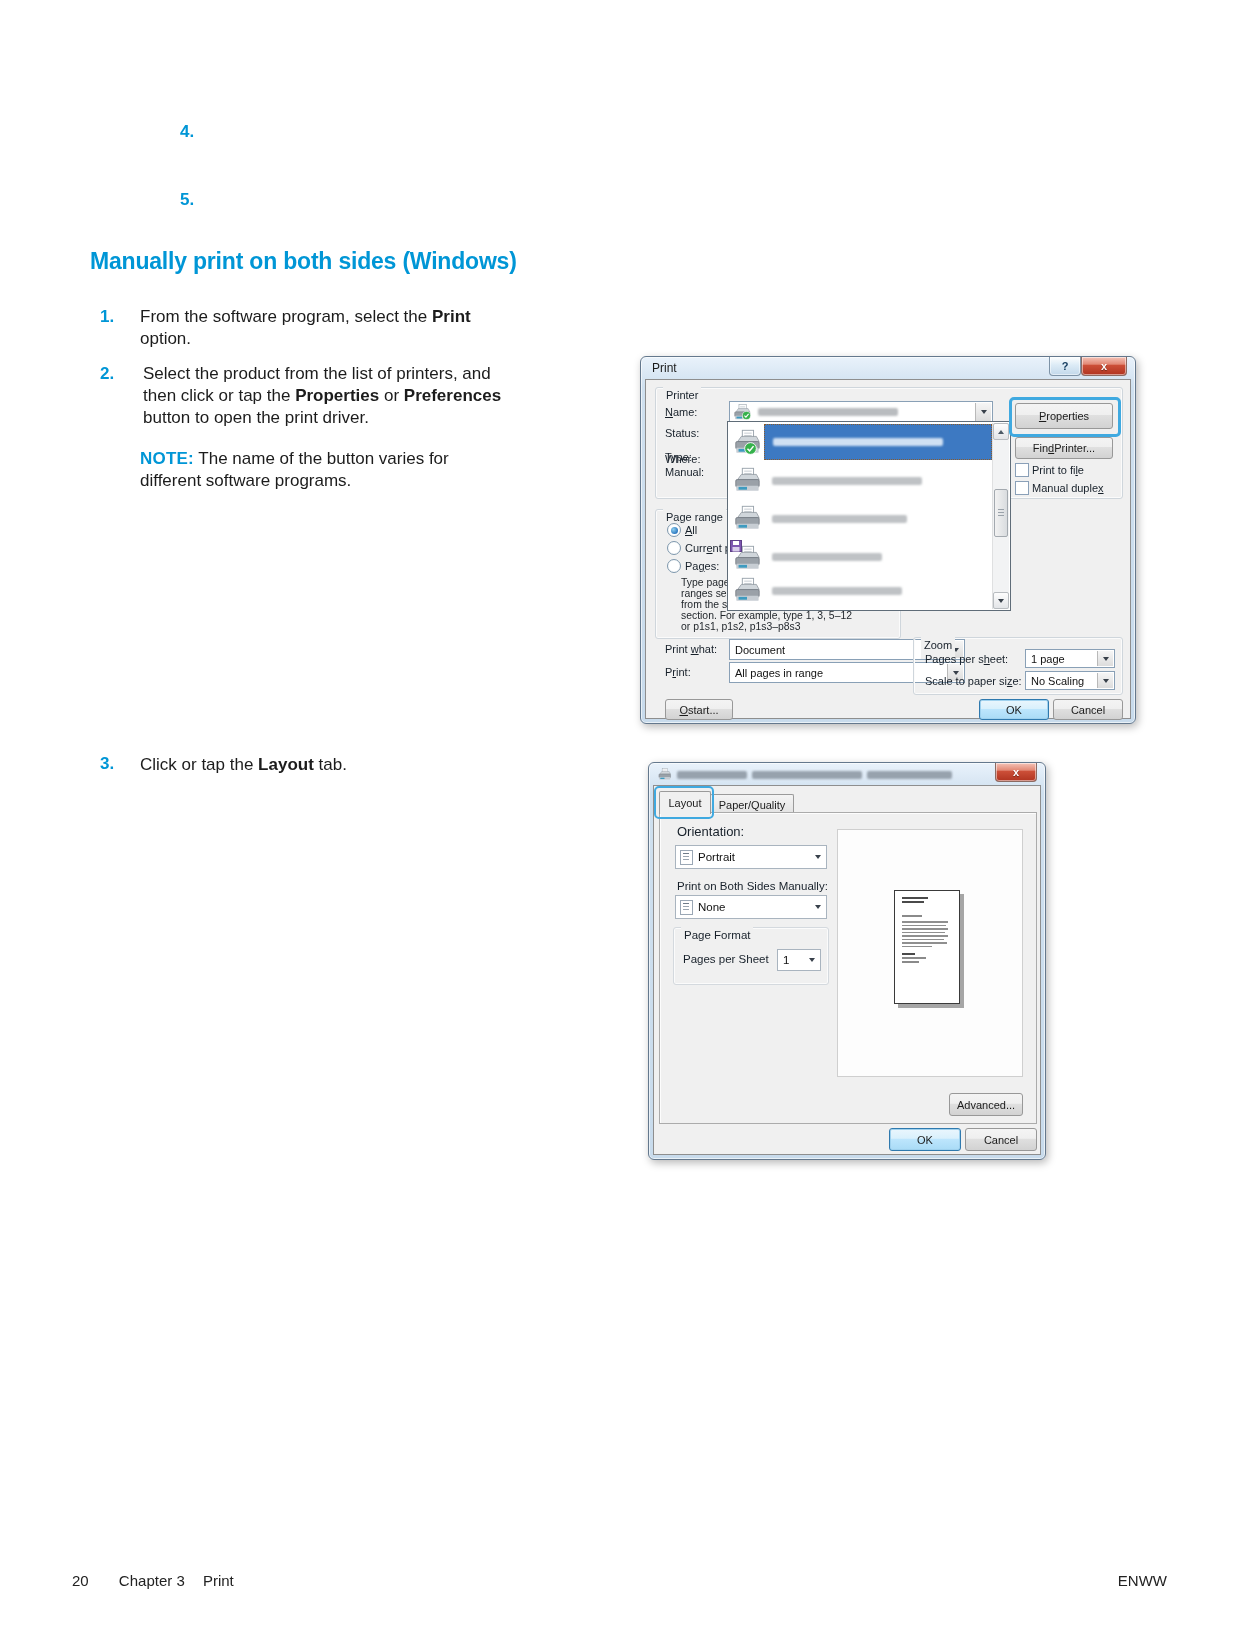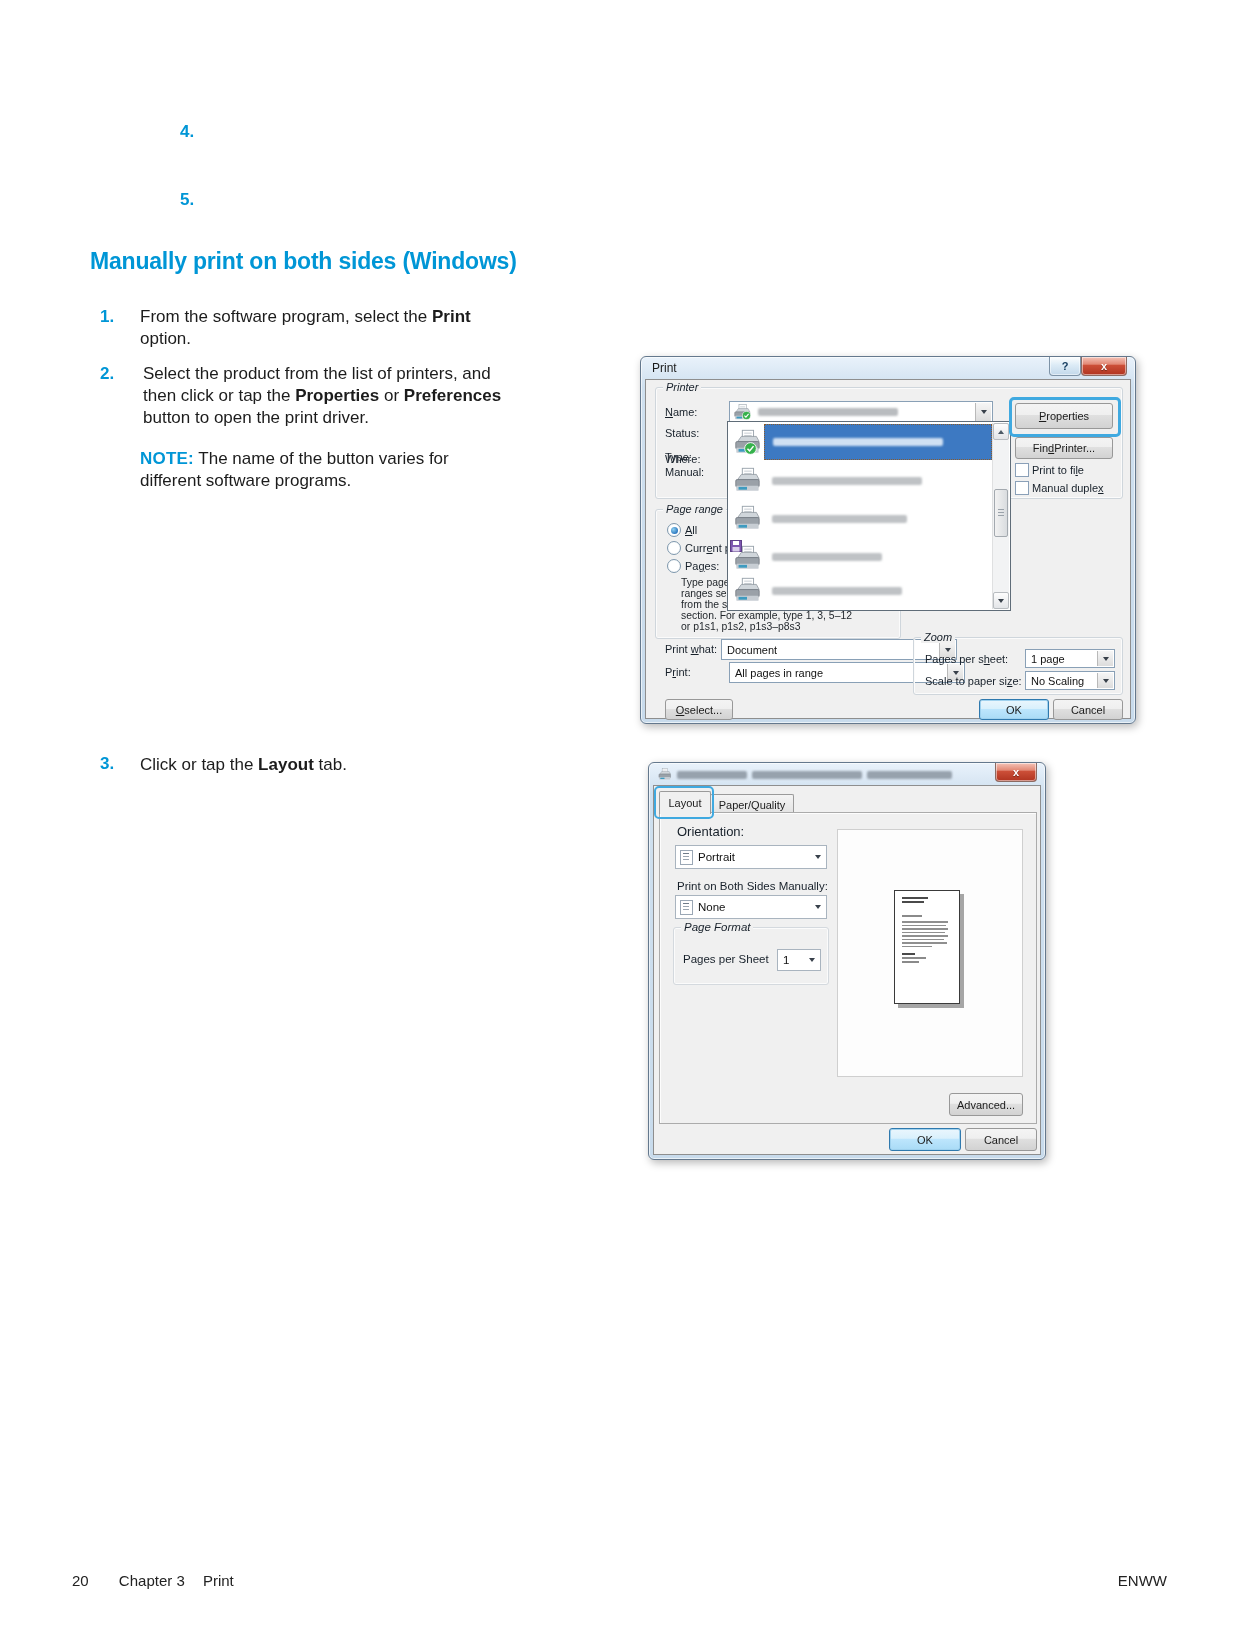--- a/index.html
+++ b/index.html
@@ -24,21 +24,21 @@
   .capbtn{position:absolute;top:0;height:18px;border:1px solid #8c6a62;border-top:none;
           border-radius:0 0 4px 4px;display:flex;align-items:center;justify-content:center;
           font-size:11px;font-weight:bold;box-shadow:inset 0 0 0 1px rgba(255,255,255,.5);}
   .helpbtn{background:linear-gradient(#fdfefe,#dcebf6 45%,#c2d8ea);color:#123a5e;border-color:#7d93a7;}
   .closebtn{background:linear-gradient(#f4c3b7,#e28875 40%,#cc4f38 46%,#b03420);color:#fff;
             text-shadow:0 1px 1px rgba(0,0,0,.4);}
 
   
   .group{position:absolute;border:1px solid #cfd6dc;border-radius:3px;
          box-shadow:inset 0 0 0 1px #fbfbfb;}
-  .group-label{position:absolute;background:#f0f0f0;padding:0 3px;font-size:11px;color:#17202a;font-style:italic;}
+  .group-label{position:absolute;background:#f0f0f0;padding:8px 3px;font-size:11px;color:#17202a;}
   .lbl{position:absolute;font-size:11px;color:#17202a;white-space:nowrap;}
   .combo{position:absolute;background:#fff;border:1px solid #89a0b6;font-size:11px;
          display:flex;align-items:center;overflow:hidden;}
   .combo .val{margin-left:5px;white-space:nowrap;color:#111;}
   .arrowbtn{position:absolute;right:1px;top:1px;bottom:1px;width:15px;
             background:linear-gradient(#f6f6f6,#dcdcdc);border-left:1px solid #b9b9b9;
             display:flex;align-items:center;justify-content:center;}
   .tri{width:0;height:0;border-left:3.5px solid transparent;border-right:3.5px solid transparent;
        border-top:4px solid #38404a;}
   .btn{position:absolute;background:linear-gradient(#f4f4f4,#efefef 45%,#e0e0e0 46%,#d2d2d2);
@@ -234,21 +234,21 @@
             <span class="tri-up"></span>
           </div>
         <div class="sbtn" style="bottom:0;">
             <span class="tri"></span>
           </div>
         <div class="thumb" style="top:66px;height:46px;"></div>
       </div>
     </div>
 
     <div class="lbl" style="left:24px;top:286px;"><span>Print </span><span style="text-decoration: underline;">w</span><span>hat:</span></div>
-    <div class="combo" style="left:80px;top:282px;width:234px;height:19px;">
+    <div class="combo" style="left:88px;top:282px;width:234px;height:19px;">
       <span class="val">Document</span>
       <div class="arrowbtn">
           <span class="tri"></span>
         </div>
     </div>
     <div class="lbl" style="left:24px;top:309px;"><span>P</span><span style="text-decoration: underline;">r</span><span>int:</span></div>
     <div class="combo" style="left:88px;top:305px;width:234px;height:19px;">
       <span class="val">All pages in range</span>
       <div class="arrowbtn">
           <span class="tri"></span>
@@ -267,21 +267,21 @@
     <div class="lbl" style="left:284px;top:318px;"><span>Scale to paper si</span><span style="text-decoration: underline;">z</span><span>e:</span></div>
     <div class="combo" style="left:384px;top:314px;width:88px;height:17px;">
       <span class="val">No Scaling</span>
       <div class="arrowbtn">
           <span class="tri"></span>
         </div>
     </div>
 
     <div class="btn" style="left:24px;top:342px;width:66px;height:19px;">
         <span style="text-decoration: underline;">O</span>
-        <span>select...</span>
+        <span>start...</span>
       </div>
     <div class="btn focused" style="left:338px;top:342px;width:68px;height:19px;">OK</div>
     <div class="btn" style="left:412px;top:342px;width:68px;height:19px;">Cancel</div>
   </div>
 
   <div class="win" style="left:648px;top:762px;width:396px;height:396px;">
     <svg width="15" height="13" viewBox="0 0 32 28" style="position:absolute;left:8px;top:5px;">
         <use href="#sym-printer"></use>
       </svg>
     <div class="blurbar" style="left:28px;top:8px;width:70px;height:8px;background:#97a2ad;"></div>

